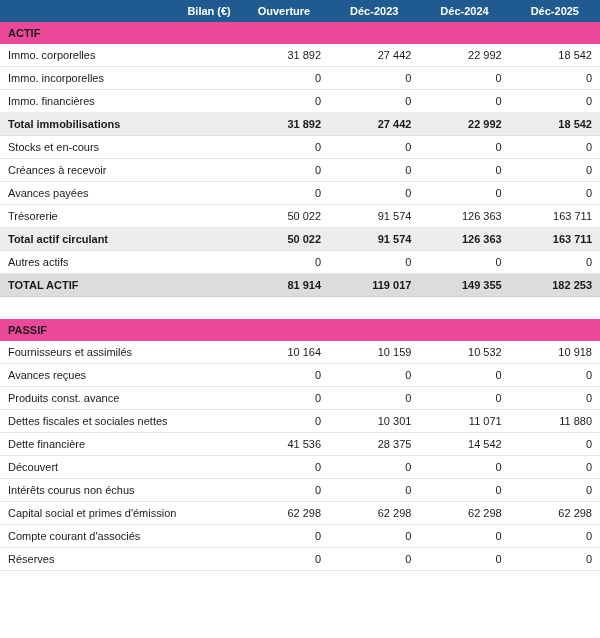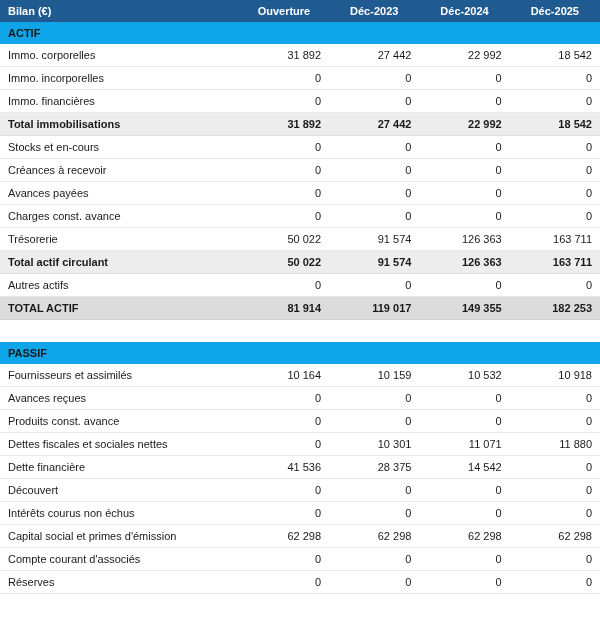--- a/index.html
+++ b/index.html
@@ -32,30 +32,30 @@
   }
   thead th {
     background: #1f5b91;
     color: #ffffff;
     font-weight: bold;
     font-size: 11px;
     height: 25px;
     line-height: 25px;
   }
   thead th.label-head {
-    text-align: left;
+    text-align: right;
   }
   tbody td.label {
     text-align: left;
   }
   tbody td.num {
     text-align: right;
   }
   tr.section td {
-    background: #0ea5e9;
+    background: #ec4899;
     font-weight: bold;
   }
   tr.normal td {
     background: #ffffff;
     border-bottom: 1px solid #e8e8e8;
   }
   tr.subtotal td {
     background: #ededed;
     font-weight: bold;
     border-bottom: 1px solid #e0e0e0;
@@ -143,27 +143,20 @@
         <td class="num">0</td>
       </tr>
       <tr class="normal">
         <td class="label">Avances payées</td>
         <td class="num">0</td>
         <td class="num">0</td>
         <td class="num">0</td>
         <td class="num">0</td>
       </tr>
       <tr class="normal">
-        <td class="label">Charges const. avance</td>
-        <td class="num">0</td>
-        <td class="num">0</td>
-        <td class="num">0</td>
-        <td class="num">0</td>
-      </tr>
-      <tr class="normal">
         <td class="label">Trésorerie</td>
         <td class="num">50 022</td>
         <td class="num">91 574</td>
         <td class="num">126 363</td>
         <td class="num">163 711</td>
       </tr>
       <tr class="subtotal">
         <td class="label">Total actif circulant</td>
         <td class="num">50 022</td>
         <td class="num">91 574</td>

